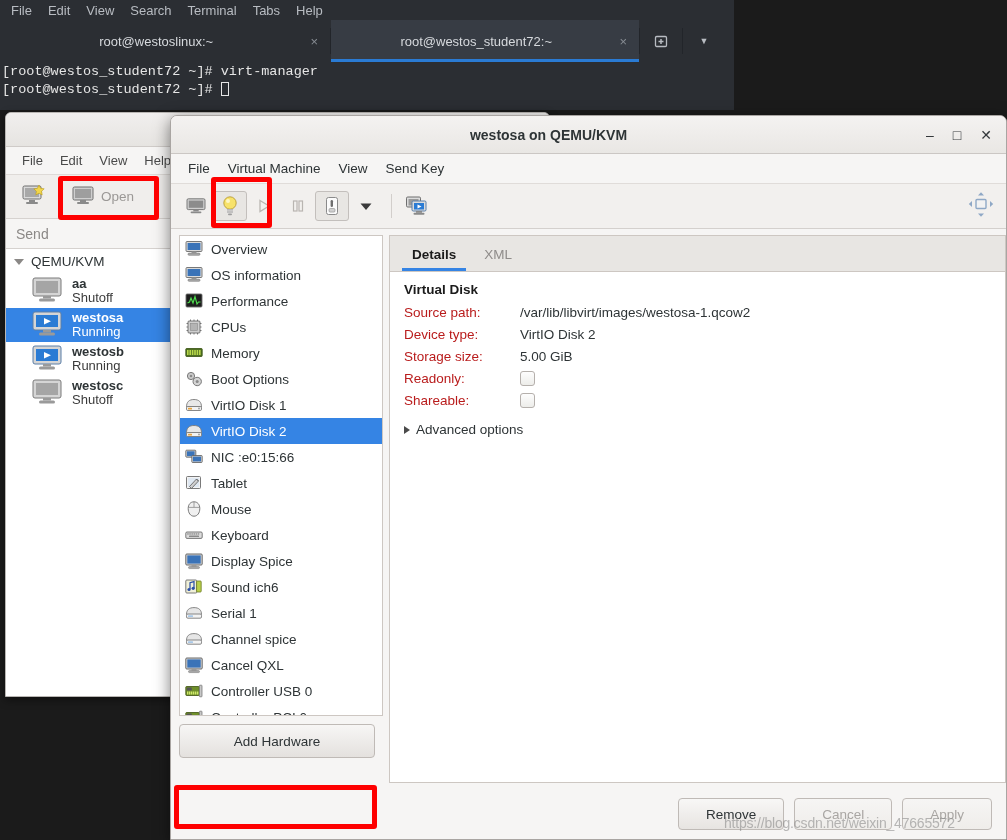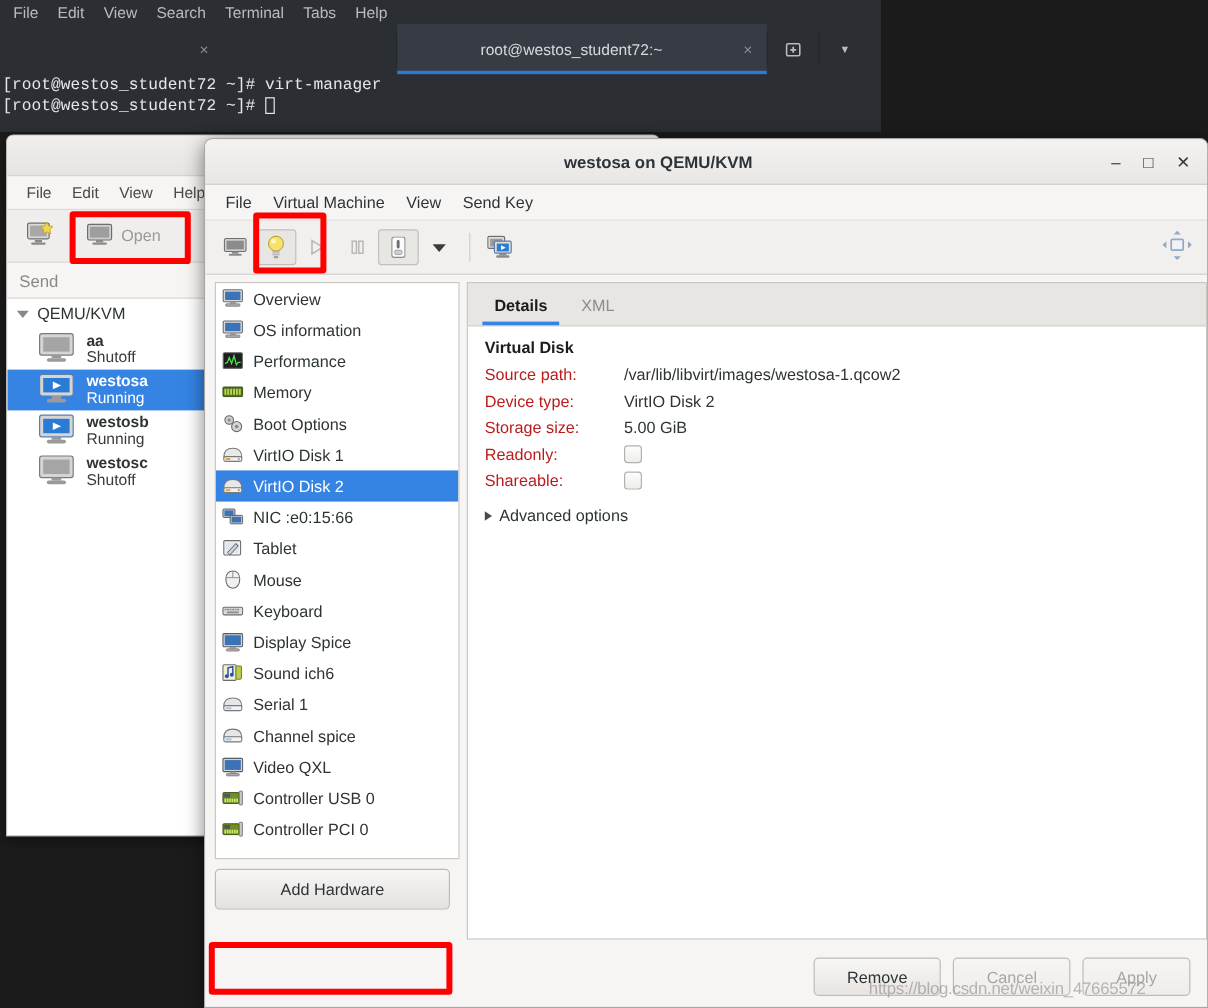--- a/index.html
+++ b/index.html
@@ -240,20 +240,21 @@
       <span class="mi">File</span>
       <span class="mi">Edit</span>
       <span class="mi">View</span>
       <span class="mi">Search</span>
       <span class="mi">Terminal</span>
       <span class="mi">Tabs</span>
       <span class="mi">Help</span>
     </div>
     <div id="term-tabs">
       <div class="term-tab inactive">
+        <span class="tlabel">root@westoslinux:~</span>
         <span class="tclose">×</span>
       </div>
       <div class="tab-sep"></div>
       <div class="term-tab active">
         <span class="tlabel">root@westos_student72:~</span>
         <span class="tclose">×</span>
       </div>
       <div class="tab-sep"></div>
       <div id="term-newtab">
         <svg viewBox="0 0 16 16" fill="none" stroke="#b8bcc2" stroke-width="1.3">
@@ -479,20 +480,30 @@
             </div>
             <div class="hw-item">
               <span class="hw-ic"><svg width="18" height="18" viewBox="0 0 18 18">
                   <rect x="1" y="2" width="16" height="13" rx="1" fill="#1d1d1d" stroke="#6b6b6b" stroke-width="0.9"></rect>
                   <path d="M2.5 11l2-1 1.5-4 2 5 2-6.5 2 7.5 1.5-2h2" fill="none" stroke="#4fe04f" stroke-width="1.1"></path>
                 </svg></span>
               <span>Performance</span>
             </div>
             <div class="hw-item">
               <span class="hw-ic"><svg width="18" height="18" viewBox="0 0 18 18">
+                  <rect x="3" y="3" width="12" height="12" rx="1" fill="#cfcfcf" stroke="#6b6b6b" stroke-width="0.9"></rect>
+                  <rect x="5.5" y="5.5" width="7" height="7" fill="#b4b4b4" stroke="#8a8a8a" stroke-width="0.6"></rect>
+                  <g stroke="#6b6b6b" stroke-width="0.9">
+                    <path d="M5.5 1.5v1.5M9 1.5v1.5M12.5 1.5v1.5M5.5 15v1.5M9 15v1.5M12.5 15v1.5M1.5 5.5h1.5M1.5 9h1.5M1.5 12.5h1.5M15 5.5h1.5M15 9h1.5M15 12.5h1.5"></path>
+                  </g>
+                </svg></span>
+              <span>CPUs</span>
+            </div>
+            <div class="hw-item">
+              <span class="hw-ic"><svg width="18" height="18" viewBox="0 0 18 18">
                   <rect x="0.8" y="4.5" width="16.4" height="8" rx="0.8" fill="#4f6f22" stroke="#36500f" stroke-width="0.8"></rect>
                   <g fill="#b8d84a">
                     <rect x="2" y="6" width="1.6" height="5"></rect>
                     <rect x="4.4" y="6" width="1.6" height="5"></rect>
                     <rect x="6.8" y="6" width="1.6" height="5"></rect>
                     <rect x="9.2" y="6" width="1.6" height="5"></rect>
                     <rect x="11.6" y="6" width="1.6" height="5"></rect>
                     <rect x="14" y="6" width="1.6" height="5"></rect>
                   </g>
                 </svg></span>
@@ -601,21 +612,21 @@
                 </svg></span>
               <span>Channel spice</span>
             </div>
             <div class="hw-item">
               <span class="hw-ic"><svg width="18" height="18" viewBox="0 0 18 18">
                   <rect x="0.8" y="2" width="16.4" height="11" rx="1" fill="#d4d4d4" stroke="#5a5a5a" stroke-width="0.9"></rect>
                   <rect x="2.3" y="3.4" width="13.4" height="8.2" fill="#3a73b8"></rect>
                   <rect x="6.5" y="13" width="5" height="1.6" fill="#9a9a9a"></rect>
                   <rect x="3.5" y="14.6" width="11" height="2" rx="1" fill="#a9a9a9" stroke="#7a7a7a" stroke-width="0.6"></rect>
                 </svg></span>
-              <span>Video QXL</span>
+              <span>Cancel QXL</span>
             </div>
             <div class="hw-item">
               <span class="hw-ic"><svg width="18" height="18" viewBox="0 0 18 18">
                   <rect x="0.8" y="4.5" width="13.5" height="9" rx="0.8" fill="#6f8f2a" stroke="#3d5210" stroke-width="0.8"></rect>
                   <rect x="1.8" y="5.4" width="5" height="3.2" rx="0.5" fill="#555"></rect>
                   <g fill="#cfe86a">
                     <rect x="2" y="9.5" width="1.4" height="3"></rect>
                     <rect x="4" y="9.5" width="1.4" height="3"></rect>
                     <rect x="6" y="9.5" width="1.4" height="3"></rect>
                     <rect x="8" y="9.5" width="1.4" height="3"></rect>

